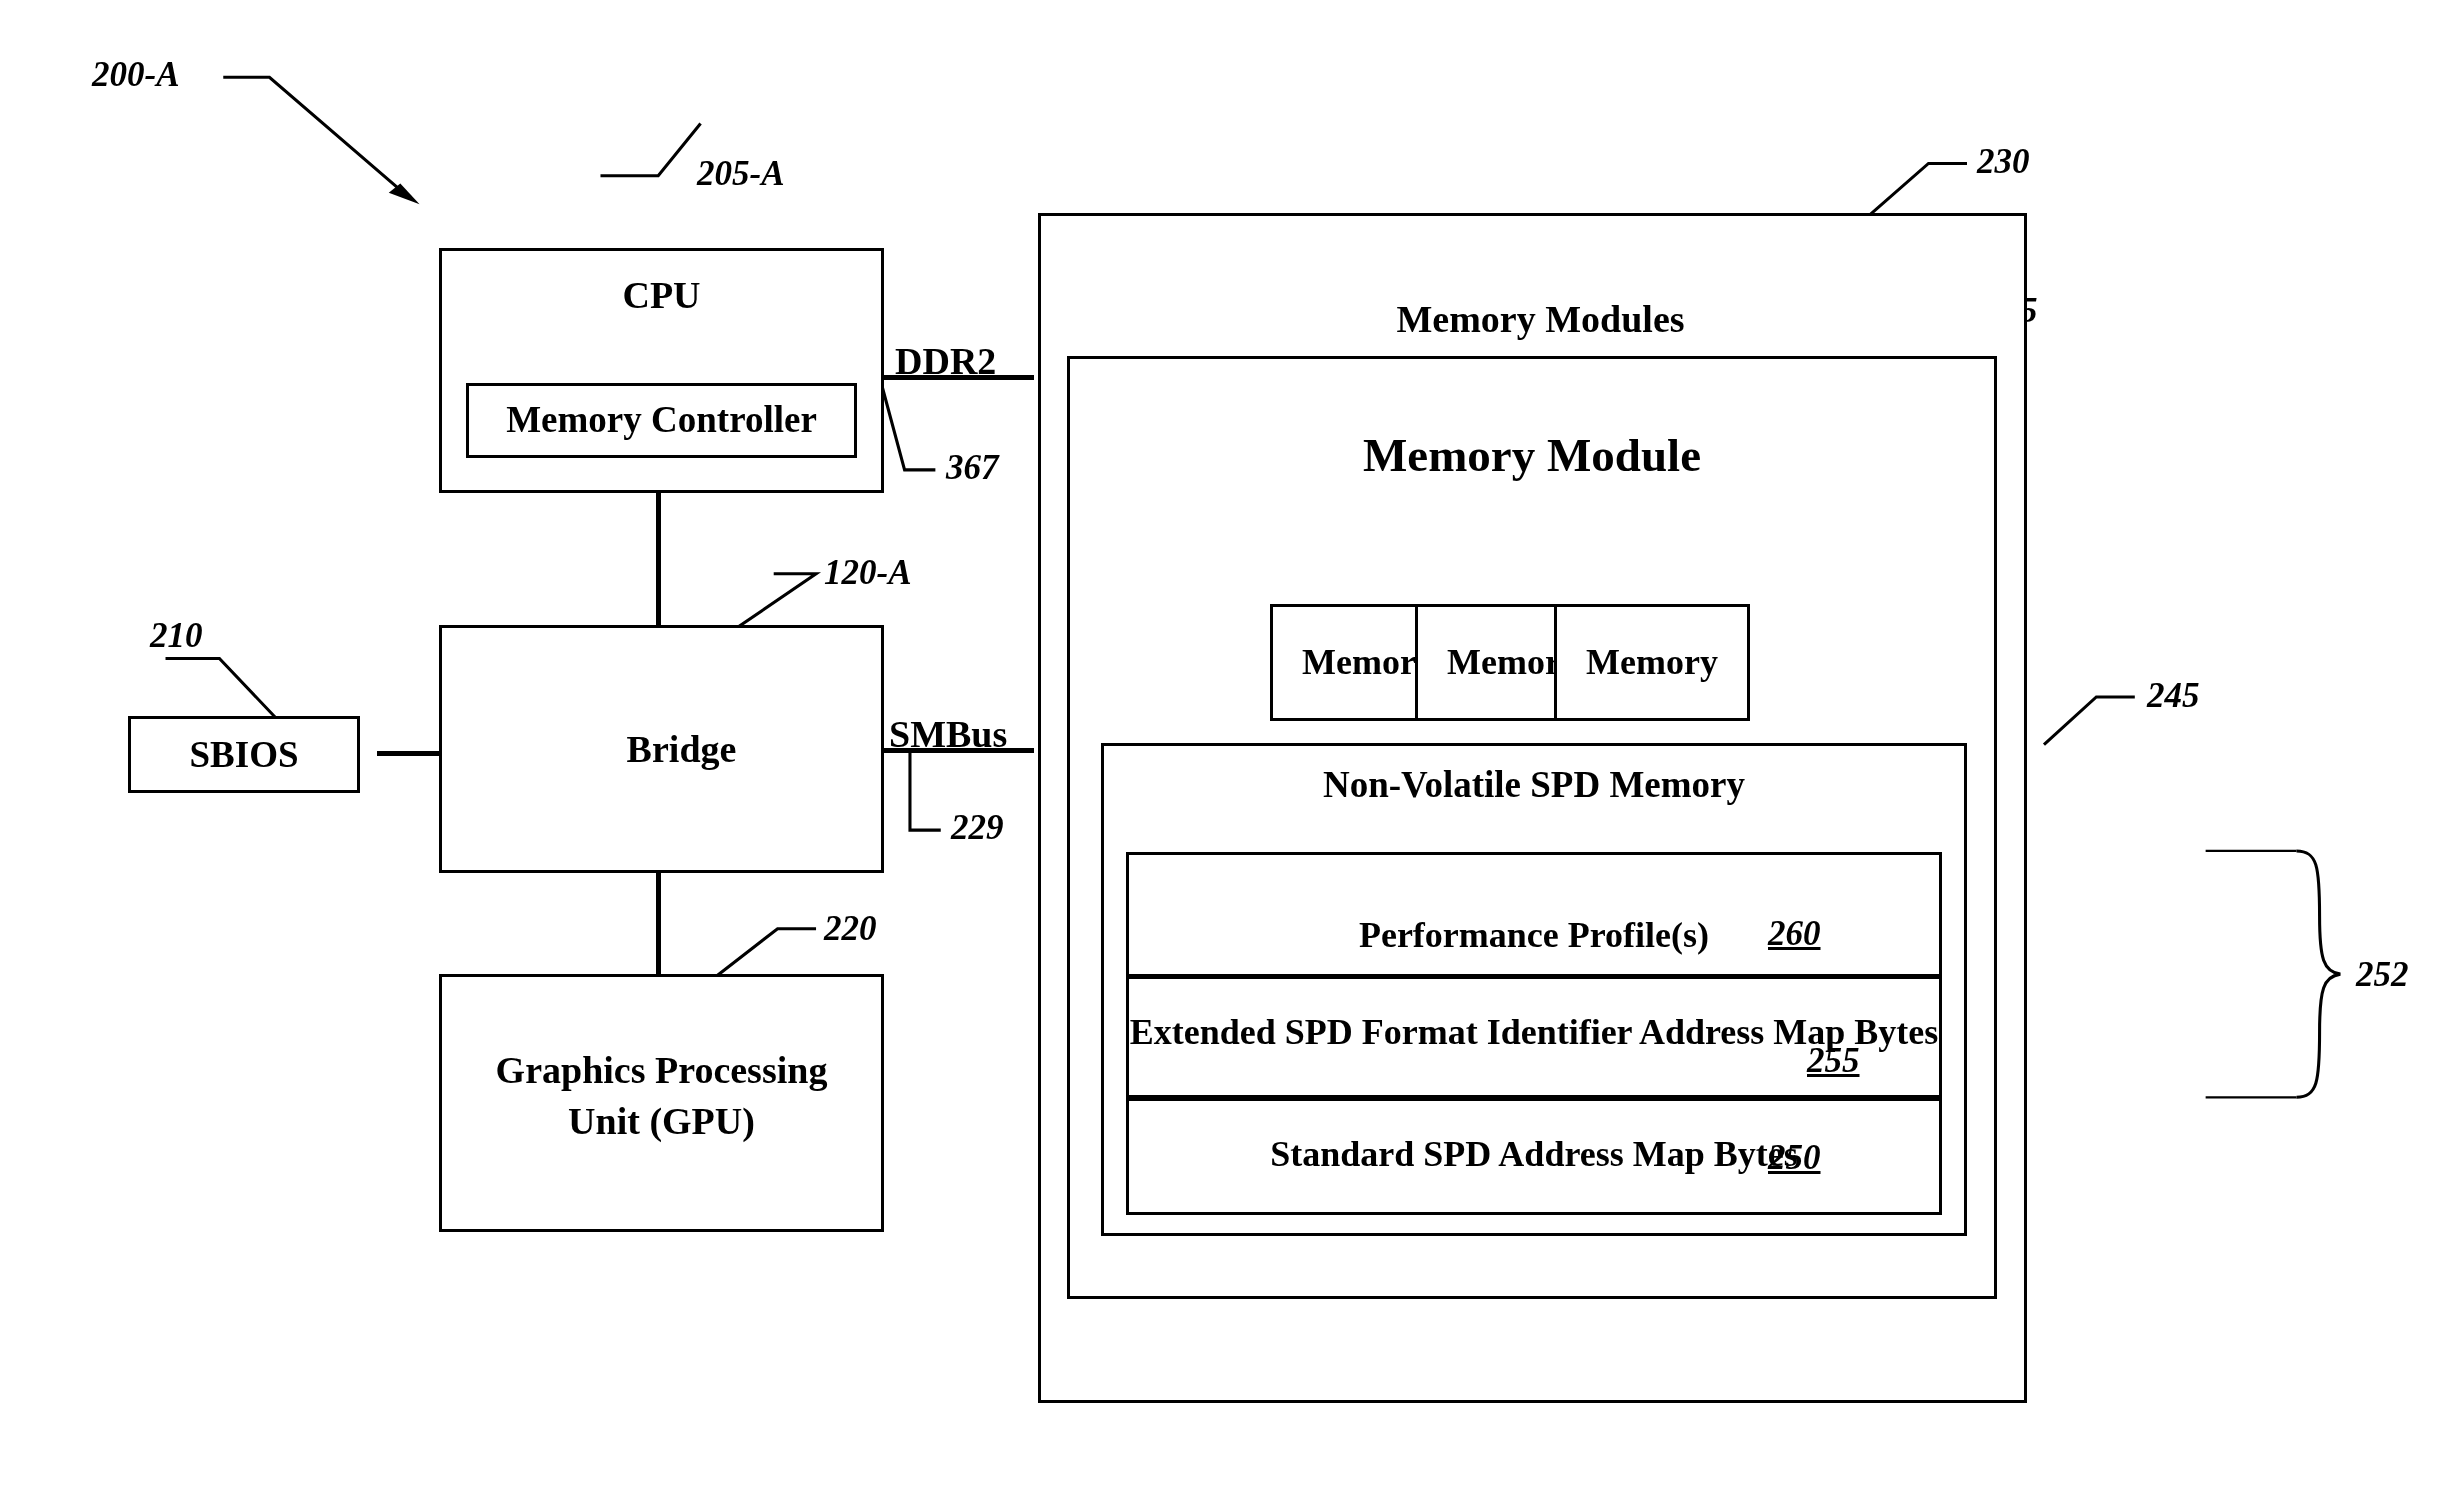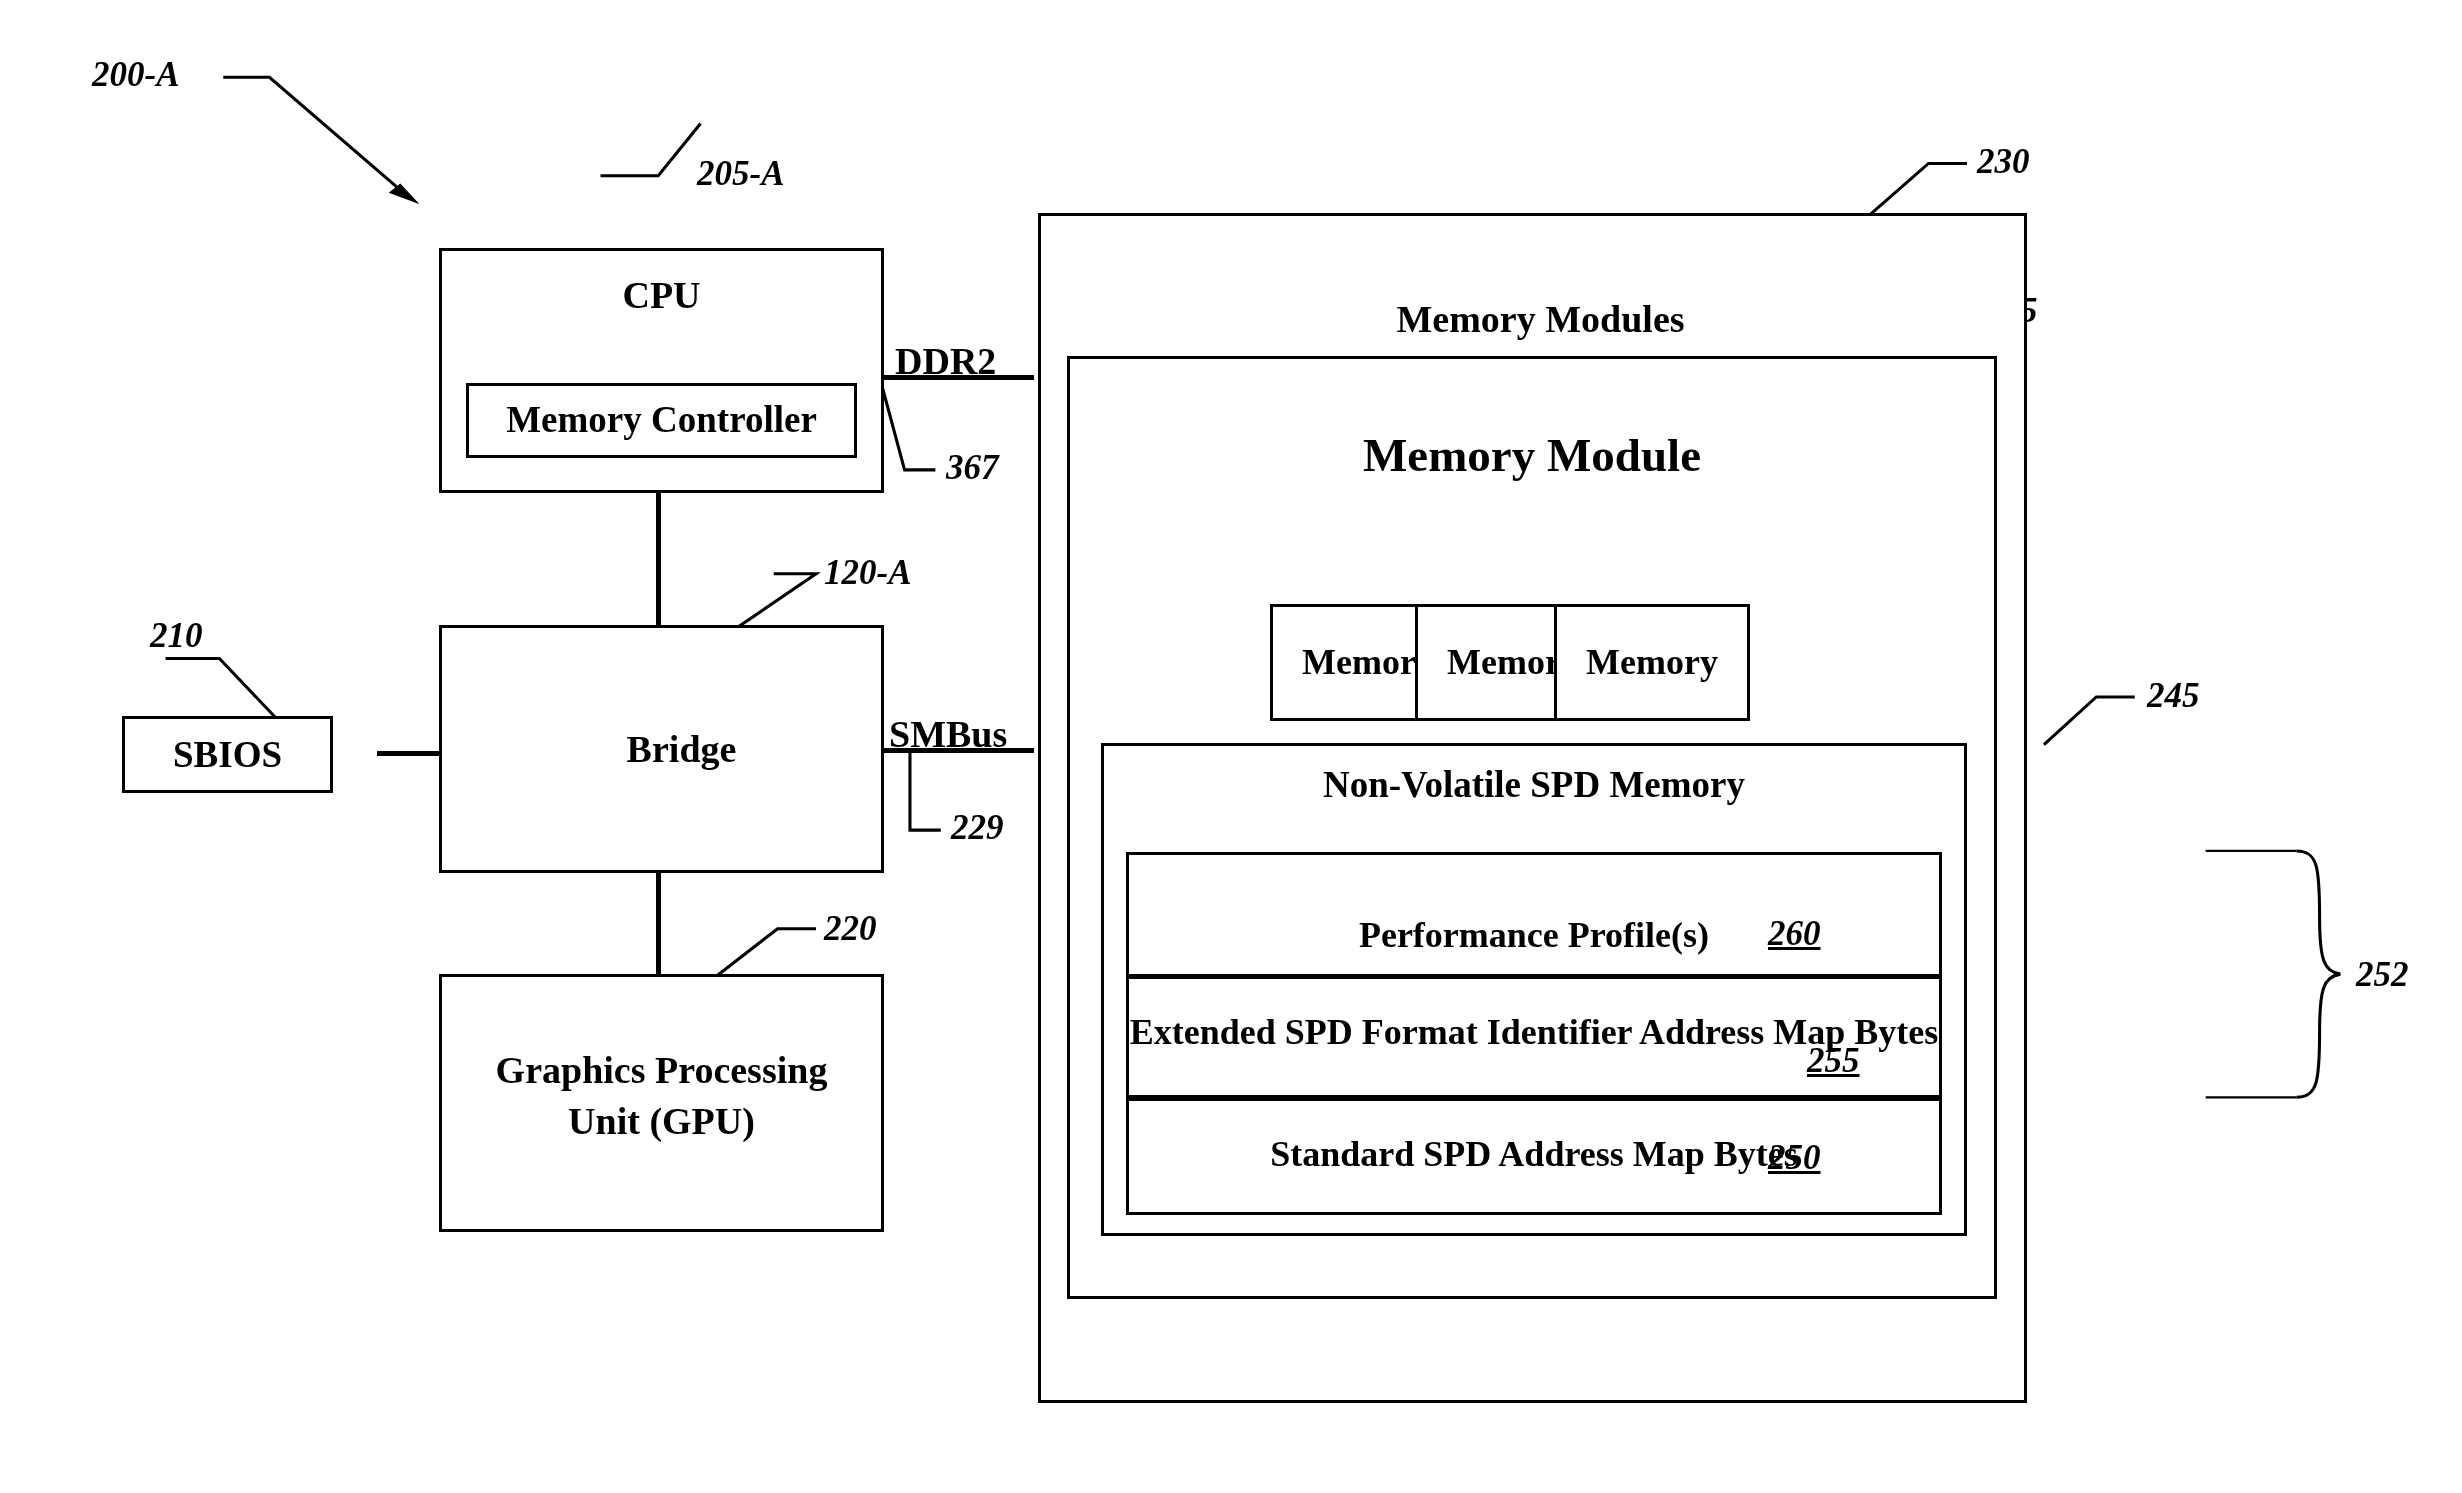--- a/index.html
+++ b/index.html
@@ -156,21 +156,21 @@
   <div class="label" style="left:889px; top:712px; font-size:38px;">SMBus</div>
 
   <div class="box" style="left:439px; top:248px; width:445px; height:245px;">
     <div class="title-center" style="left:0; top:21.6px; width:100%; font-size:38px;">CPU</div>
   </div>
 
   <div class="box" style="left:466px; top:383px; width:391px; height:75px;">
     <div class="title-center" style="left:0; top:12.3px; width:100%; font-size:37px;">Memory Controller</div>
   </div>
 
-  <div class="box" style="left:122px; top:716px; width:211px; height:77px;">
+  <div class="box" style="left:128px; top:716px; width:232px; height:77px;">
     <div class="title-center" style="left:0; top:14px; width:100%; font-size:37px;">SBIOS</div>
   </div>
 
   <div class="box" style="left:439px; top:625px; width:445px; height:248px;">
     <div class="title-center" style="left:0; top:99px; width:100%; font-size:38px;padding-left:20px;">Bridge</div>
   </div>
 
   <div class="box" style="left:439px; top:974px; width:445px; height:258px;">
     <div class="title-center" style="left:0; top:71px; width:100%; font-size:38px;">Graphics Processing</div>
     <div class="title-center" style="left:0; top:122px; width:100%; font-size:38px;">Unit (GPU)</div>

